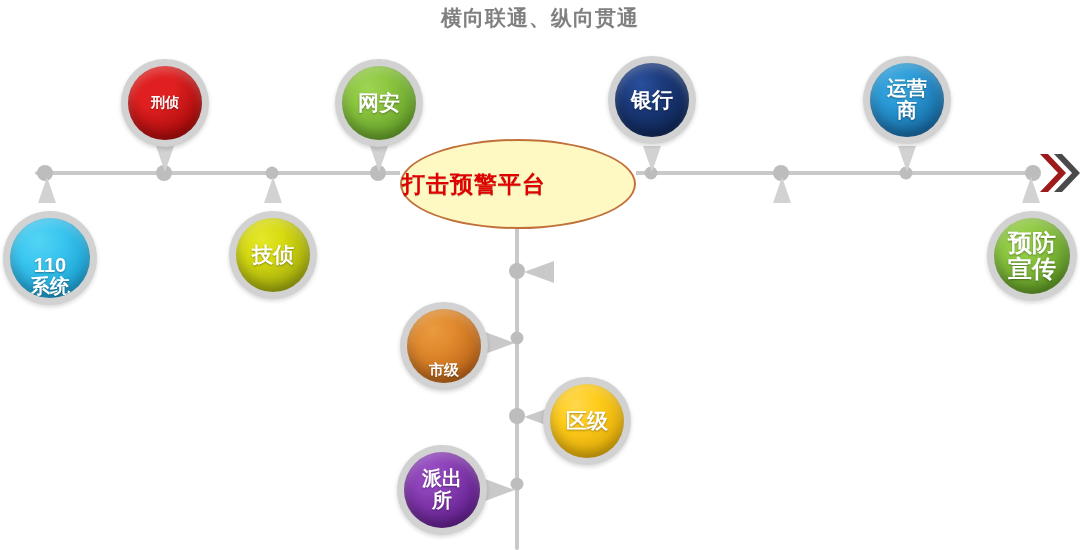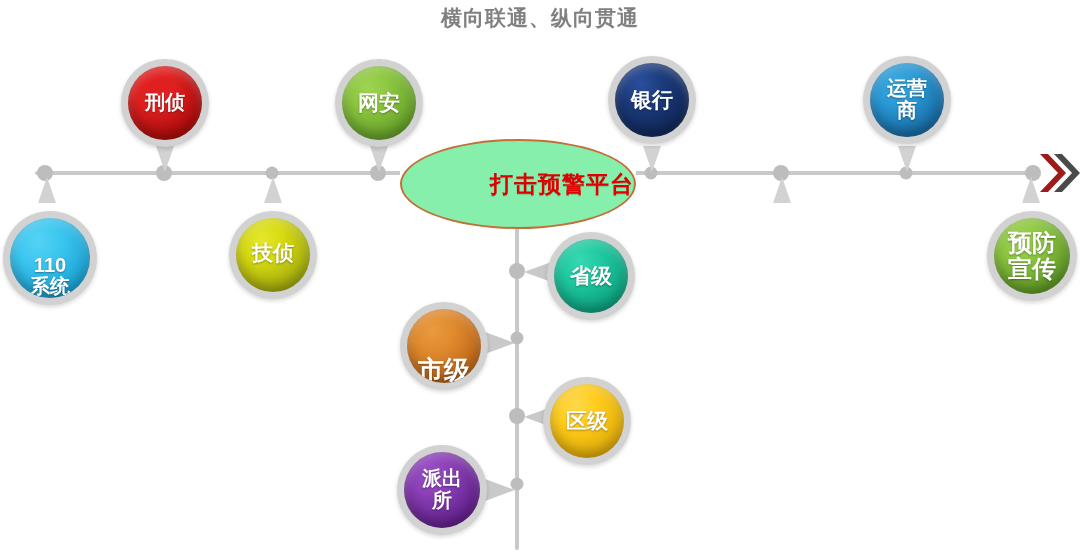--- a/index.html
+++ b/index.html
@@ -43,23 +43,23 @@
   }
 
   
   .arrow{position:absolute;left:1038px;top:150px;width:44px;height:46px;}
 
   
   .center-ellipse{
     position:absolute;left:400px;top:139px;width:236px;height:90px;
     border:2px solid #c2703a;
     border-radius:50%;
-    background:#86efac;
+    background:#fef9c3;
     box-sizing:border-box;
-    display:flex;align-items:center;justify-content:flex-end;
+    display:flex;align-items:center;justify-content:flex-start;
   }
   .center-ellipse span{
     font-size:23px;font-weight:bold;color:#e00000;
     letter-spacing:1px;white-space:nowrap;
     text-shadow:0 1px 0 rgba(0,0,0,.18);
   }
 
   
   .bubble{
     position:absolute;
@@ -127,21 +127,21 @@
 
   <div class="v-line"></div>
   <div class="node" style="left:517px;top:271px;"></div>
   <div class="node sm" style="left:517px;top:338px;"></div>
   <div class="node" style="left:517px;top:416px;"></div>
   <div class="node sm" style="left:517px;top:484px;"></div>
 
   <div class="tail down" style="left:156px;top:146px;"></div>
   <div class="bubble" style="left:121px;top:59px;width:88px;height:88px;">
     <div class="inner" style="background:radial-gradient(circle at 35% 28%, #e02020 0%, #e02020 28%, #8c0000 100%);">
-      <span class="lbl" style="font-size:20px;">刑侦</span>
+      <span class="lbl" style="font-size:14px;">刑侦</span>
     </div>
   </div>
 
   <div class="tail down" style="left:370px;top:146px;"></div>
   <div class="bubble" style="left:335px;top:59px;width:88px;height:88px;">
     <div class="inner" style="background:radial-gradient(circle at 35% 28%, #9ed452 0%, #8cc63f 30%, #4e8a1e 100%);">
       <span class="lbl" style="font-size:21px;">网安</span>
     </div>
   </div>
 
@@ -162,46 +162,41 @@
   <div class="tail up" style="left:38px;top:177px;"></div>
   <div class="bubble" style="left:3px;top:211px;width:94px;height:94px;">
     <div class="inner" style="background:radial-gradient(circle at 35% 28%, #54d4f5 0%, #3bc6f0 30%, #0a8ec4 100%);align-items:flex-end;">
       <span class="lbl" style="font-size:20px;white-space:pre-line;">110
 系统</span>
     </div>
   </div>
 
   <div class="tail up" style="left:264px;top:177px;"></div>
   <div class="bubble" style="left:229px;top:211px;width:88px;height:88px;">
-    <div class="inner" style="background:radial-gradient(circle at 35% 28%, #e4e82a 0%, #d6da10 30%, #85900a 100%);font-family:Liberation Mono, monospace;">
+    <div class="inner" style="background:radial-gradient(circle at 35% 28%, #e4e82a 0%, #d6da10 30%, #85900a 100%);">
       <span class="lbl" style="font-size:21px;">技侦</span>
     </div>
   </div>
 
   <div class="tail up" style="left:773px;top:177px;"></div>
 
   <div class="tail up" style="left:1022px;top:177px;"></div>
   <div class="bubble" style="left:987px;top:211px;width:90px;height:90px;">
     <div class="inner" style="background:radial-gradient(circle at 35% 28%, #9ed452 0%, #8cc63f 30%, #447c17 100%);">
       <span class="lbl" style="font-size:24px;white-space:pre-line;">预防
 宣传</span>
     </div>
   </div>
 
   <div class="tail left" style="left:524px;top:261px;"></div>
-  <div class="bubble" style="left:547px;top:232px;width:88px;height:88px;">
-    <div class="inner" style="background:radial-gradient(circle at 35% 28%, #35d8b2 0%, #1fc9a0 30%, #048a6c 100%);">
-      <span class="lbl" style="font-size:21px;">省级</span>
-    </div>
-  </div>
 
   <div class="tail left" style="left:485px;top:332px;transform:rotate(180deg);"></div>
   <div class="bubble" style="left:400px;top:302px;width:88px;height:88px;">
     <div class="inner" style="background:radial-gradient(circle at 35% 28%, #ea9a40 0%, #e08a2e 30%, #a8500c 100%);">
-      <span class="lbl" style="font-size:26px;margin-top:48px;">市级</span>
+      <span class="lbl" style="font-size:15px;margin-top:48px;">市级</span>
     </div>
   </div>
 
   <div class="tail left" style="left:524px;top:406px;"></div>
   <div class="bubble" style="left:543px;top:377px;width:88px;height:88px;">
     <div class="inner" style="background:radial-gradient(circle at 35% 28%, #ffd94d 0%, #ffcc1a 30%, #d19a00 100%);">
       <span class="lbl" style="font-size:21px;">区级</span>
     </div>
   </div>
 

